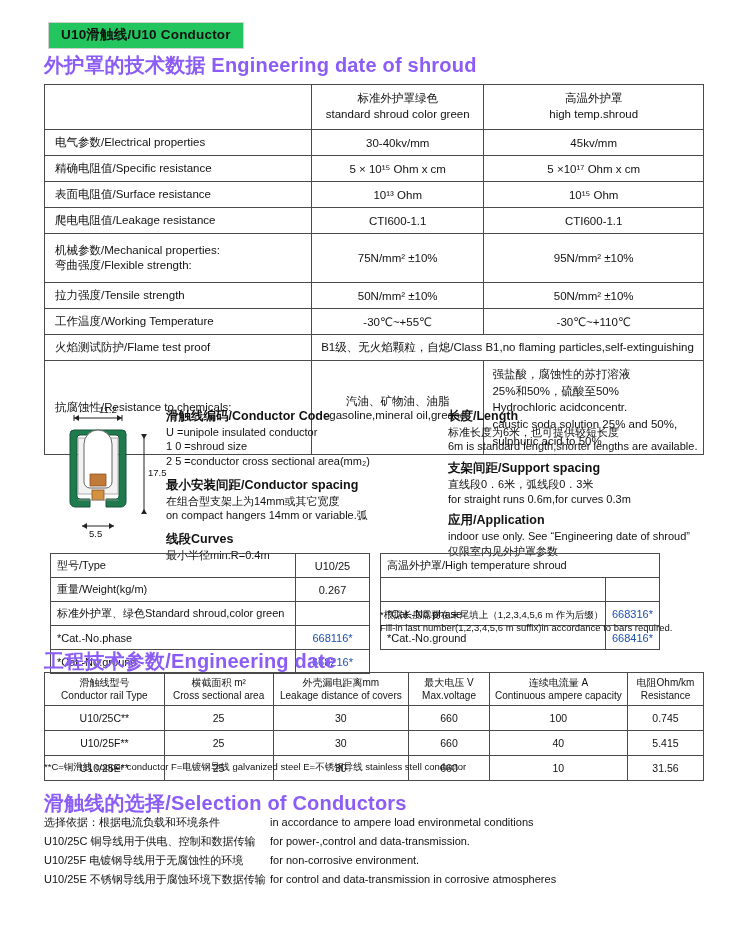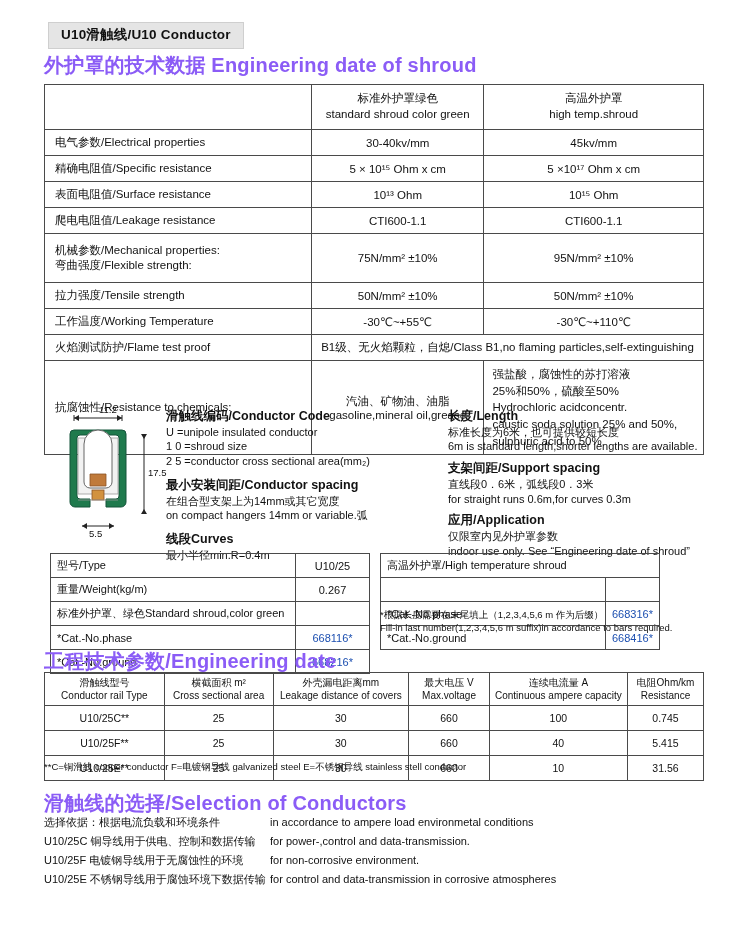--- a/index.html
+++ b/index.html
@@ -7,21 +7,21 @@
     width:750px;height:926px;background:#ffffff;
     font-family:"Liberation Sans","DejaVu Sans",sans-serif;
     color:#111;
     -webkit-font-smoothing:antialiased;
   }
   .page{position:relative;width:750px;height:926px;overflow:hidden;}
 
   
   .title-chip{
     position:absolute;left:48px;top:22px;
-    background:#e5e5e5;border:1px solid #cfcfcf;
+    background:#22c55e;border:1px solid #cfcfcf;
     padding:3px 12px 4px 12px;font-size:13.5px;font-weight:bold;color:#111;
     letter-spacing:.2px;
   }
 
   .sec-head{
     position:absolute;font-size:20px;font-weight:bold;color:#8b5cf6;
     letter-spacing:.2px;
   }
 
   
@@ -196,22 +196,22 @@
   </div>
 
   <div class="blk" style="left:448px;top:408px;width:290px;">
     <div class="bg">长度/Length</div>
     <div>标准长度为6米，也可提供较短长度</div>
     <div>6m is standard length,shorter lengths are available.</div>
     <div class="bg" style="margin-top:6px;">支架间距/Support spacing</div>
     <div>直线段0．6米，弧线段0．3米</div>
     <div>for straight runs 0.6m,for curves 0.3m</div>
     <div class="bg" style="margin-top:6px;">应用/Application</div>
+    <div>indoor use only. See “Engineering date of shroud”</div>
     <div>仅限室内见外护罩参数</div>
-    <div>indoor use only. See “Engineering date of shroud”</div>
   </div>
 
   <table class="tbl2">
     <tbody>
         <tr>
       <td class="k">型号/Type</td>
       <td class="v">U10/25</td>
     </tr>
     <tr>
       <td class="k">重量/Weight(kg/m)</td>

